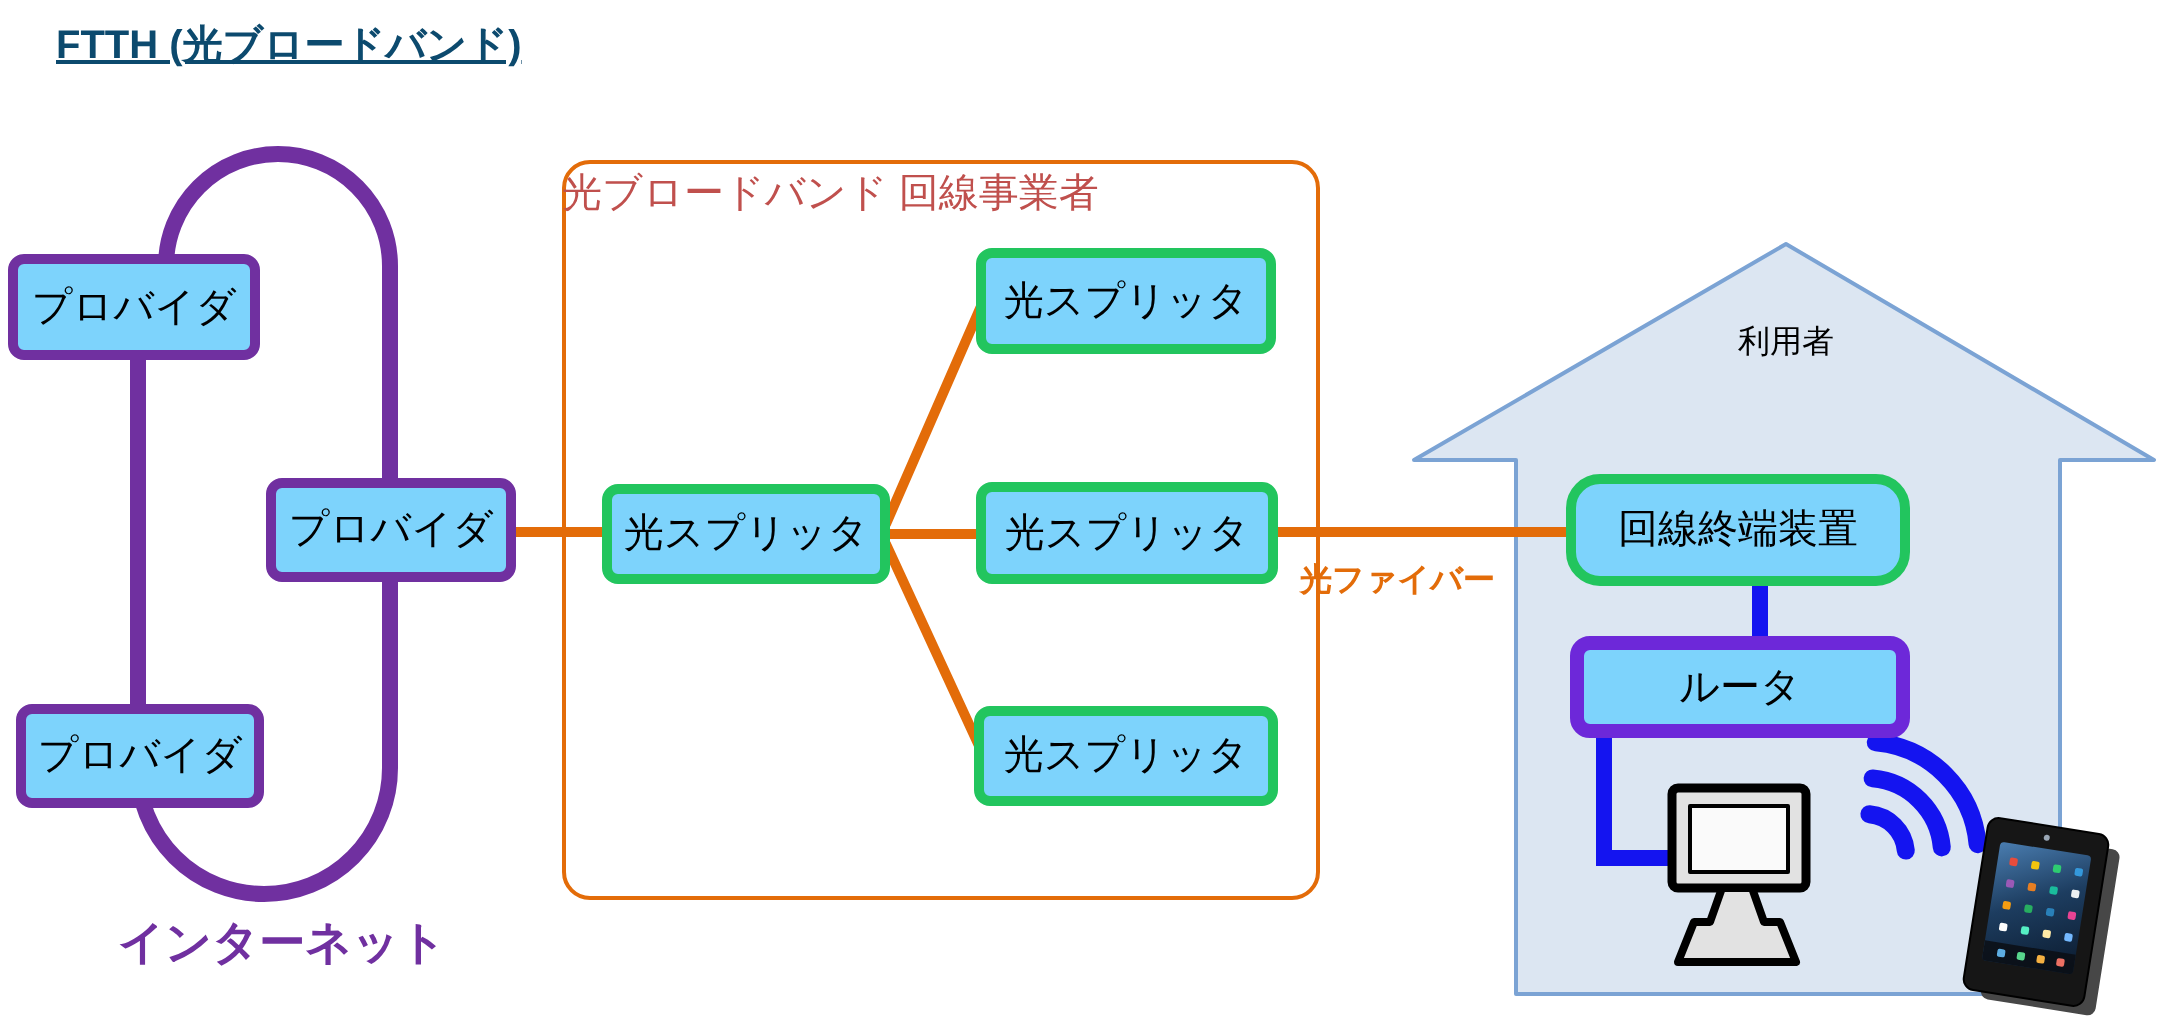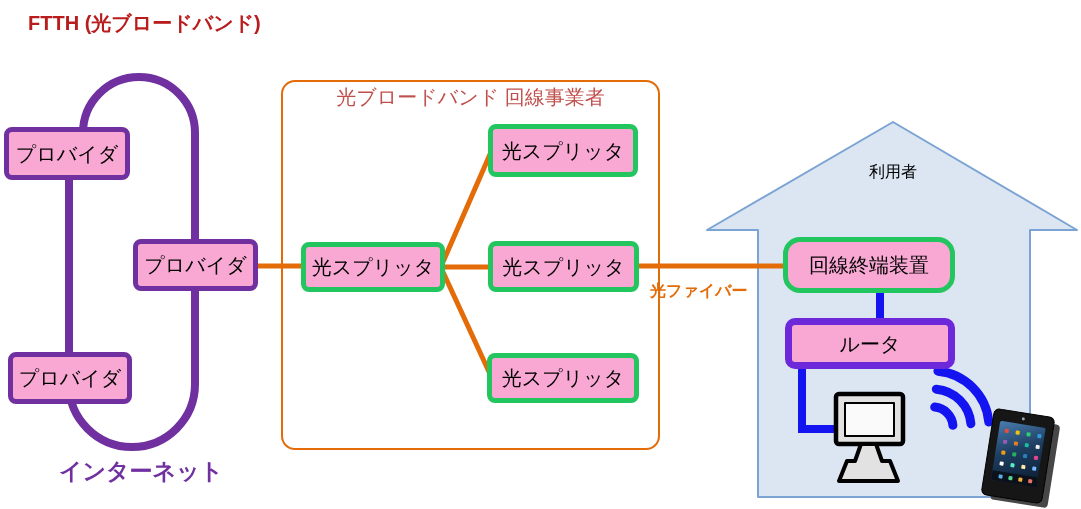--- a/index.html
+++ b/index.html
@@ -3,37 +3,37 @@
 <meta charset="utf-8">
 <style>
   html,body{margin:0;padding:0;background:#fff;}
   .stage{
     position:relative;width:1081px;height:509px;background:#fff;overflow:hidden;
     font-family:"Liberation Sans","DejaVu Sans",sans-serif;color:#000;
   }
   .stage svg{position:absolute;left:0;top:0;}
   .box{
     position:absolute;display:flex;align-items:center;justify-content:center;
-    background:#f9a8d4;box-sizing:border-box;font-size:20px;line-height:1;
+    background:#7dd3fc;box-sizing:border-box;font-size:20px;line-height:1;
     border-radius:8px;white-space:nowrap;z-index:3;
   }
   .purple-box{border:5px solid #7030A0;}
   .orange-box{border:5px solid #22c55e;}
   .blue-box{border:7px solid #6d28d9;border-radius:10px;}
   .lbl{position:absolute;white-space:nowrap;line-height:1;z-index:4;}
-  .page-title{left:28px;top:13px;font-size:20px;font-weight:bold;color:#b91c1c;}
+  .page-title{left:28px;top:13px;font-size:20px;font-weight:bold;color:#0c4a6e;text-decoration:underline;}
   .internet-lbl{left:59px;top:460px;font-size:23px;font-weight:bold;color:#7030A0;}
   .fiber-lbl{left:650px;top:283px;font-size:16px;font-weight:bold;color:#E36C09;}
   .user-lbl{left:832px;top:164px;width:122px;text-align:center;font-size:16px;color:#000;}
   .carrier-frame{
     position:absolute;left:281px;top:80px;width:379px;height:370px;box-sizing:border-box;
     border:2.5px solid #E36C09;border-radius:14px;background:transparent;z-index:1;
   }
   .carrier-title{
-    left:281px;top:87px;width:379px;text-align:center;font-size:20px;color:#C0504D;z-index:2;
+    left:281px;top:87px;width:379px;font-size:20px;color:#C0504D;z-index:2;
   }
   
   .tablet{
     position:absolute;left:987px;top:412px;width:60px;height:86px;z-index:6;
     background:#161616;border:1px solid #000;border-radius:6px;
     transform:rotate(9deg);transform-origin:50% 50%;
     box-shadow:8px 5px 0 -2px #474747;
   }
   .tablet .cam{position:absolute;left:28px;top:4px;width:3px;height:3px;border-radius:50%;background:#9aa7b5;}
   .tablet .screen{

